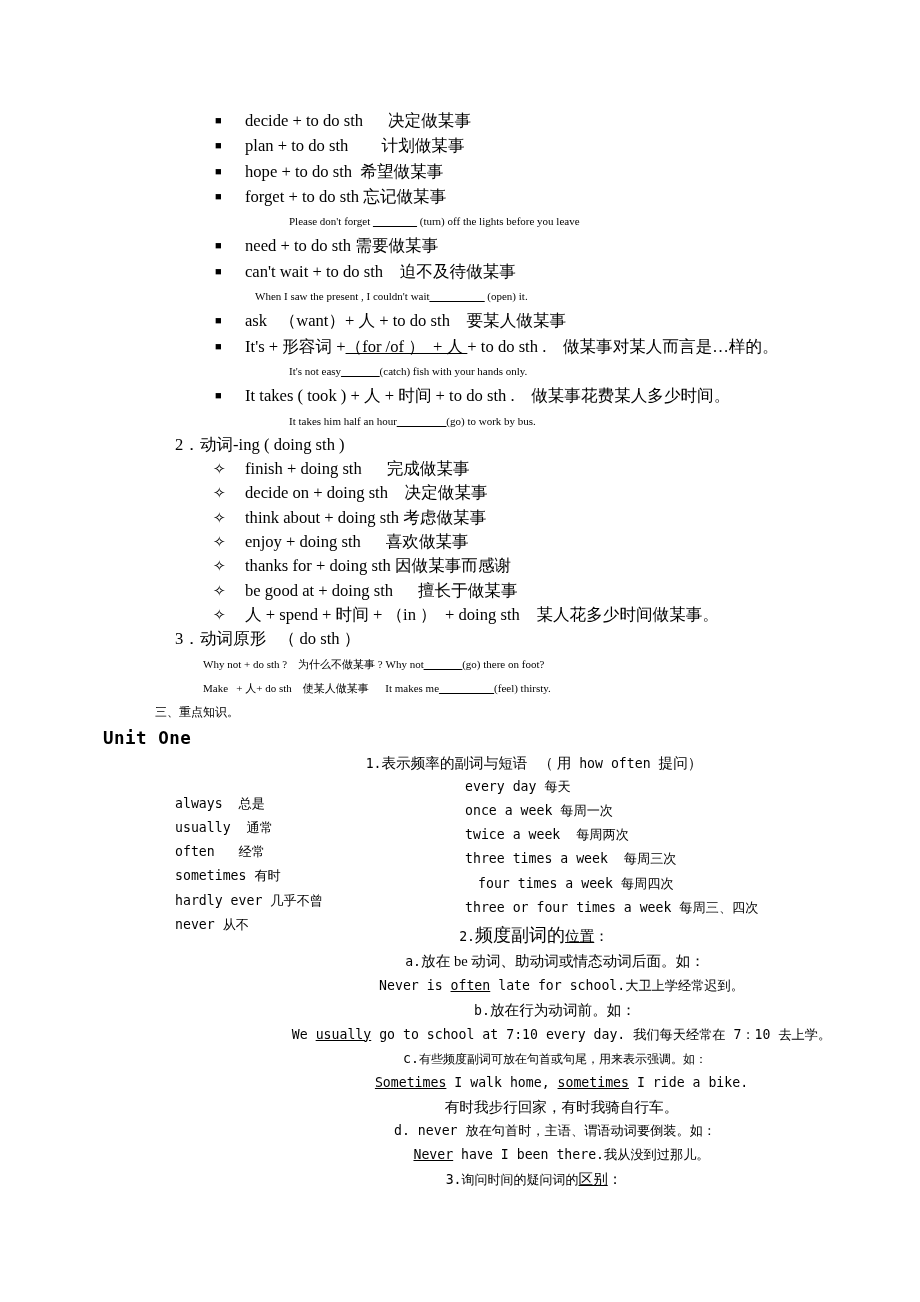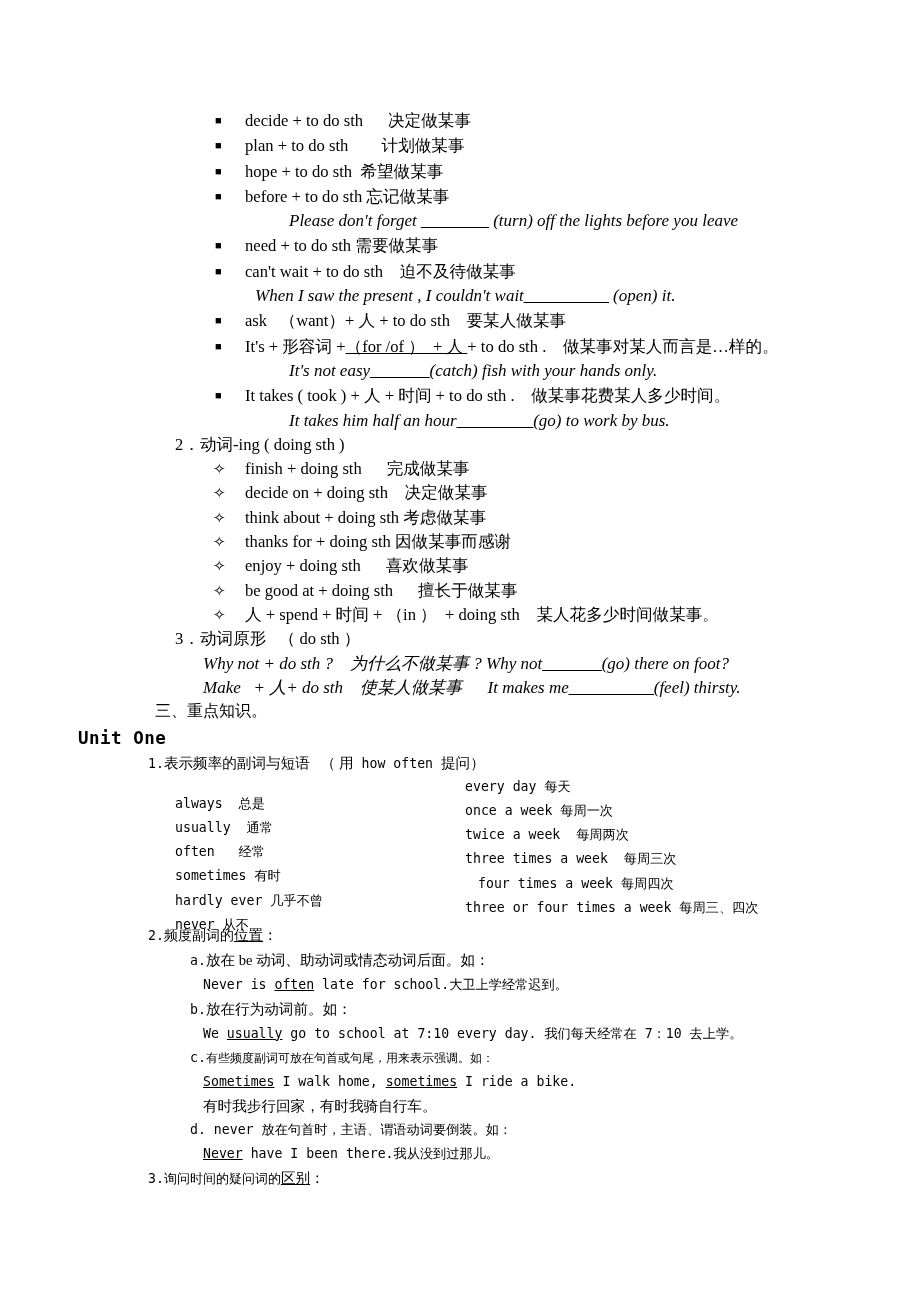--- a/index.html
+++ b/index.html
@@ -44,56 +44,55 @@
     font-size: 16.6px;
     white-space: nowrap;
   }
   .dia-row .mk {
     display: inline-block;
     width: 32px;
     font-size: 15px;
   }
   .ex-row {
     line-height: 24.3px;
-    font-size: 17px;
-    white-space: nowrap;
-    font-style: italic;
+    font-size: 11px;
+    white-space: nowrap;
   }
   .num-row {
     line-height: 24.3px;
     font-size: 16.6px;
     white-space: nowrap;
   }
   u.blank {
     text-decoration: underline;
     text-decoration-thickness: 1px;
   }
   u.ul { text-decoration: underline; }
 
   .sec-head {
-    font-size: 16px;
+    font-size: 12px;
     line-height: 25px;
     padding-left: 110px;
     white-space: nowrap;
-    font-family: Liberation Mono, monospace;
   }
   .unit-title {
     font-family: "DejaVu Sans Mono", "Liberation Mono", monospace;
     font-weight: bold;
     font-size: 17.5px;
     line-height: 26px;
-    padding-left: 78px;
+    padding-left: 103px;
     letter-spacing: 0.5px;
     white-space: nowrap;
   }
   .mini-row {
     font-family: "DejaVu Sans Mono", "Liberation Mono", monospace;
     font-size: 13.2px;
     line-height: 24px;
     white-space: nowrap;
+    text-align: center;
   }
   .freq-table {
     position: relative;
     margin-top: 2px;
   }
   .freq-line {
     position: relative;
     height: 24.1px;
   }
   .freq-left {
@@ -130,21 +129,21 @@
 
     <div class="bullet-row serif">
       <span class="mk">■</span><span>plan + to do sth</span><span>  </span><span>计划做某事</span>
     </div>
 
     <div class="bullet-row serif">
       <span class="mk">■</span><span>hope + to do sth</span><span> </span><span>希望做某事</span>
     </div>
 
     <div class="bullet-row serif">
-      <span class="mk">■</span><span>before + to do sth</span><span> </span><span>忘记做某事</span>
+      <span class="mk">■</span><span>forget + to do sth</span><span> </span><span>忘记做某事</span>
     </div>
 
     <div class="ex-row serif" style="padding-left:289px">
       <span>Please don't forget </span><u class="blank">________</u><span> (turn) off the lights before you leave</span>
     </div>
 
     <div class="bullet-row serif">
       <span class="mk">■</span><span>need + to do sth</span><span> </span><span>需要做某事</span>
     </div>
 
@@ -188,25 +187,25 @@
 
     <div class="dia-row serif">
       <span class="mk">✧</span><span>decide on + doing sth</span><span>  </span><span>决定做某事</span>
     </div>
 
     <div class="dia-row serif">
       <span class="mk">✧</span><span>think about + doing sth</span><span> </span><span>考虑做某事</span>
     </div>
 
     <div class="dia-row serif">
+      <span class="mk">✧</span><span>enjoy + doing sth</span><span>  </span><span>喜欢做某事</span>
+    </div>
+
+    <div class="dia-row serif">
       <span class="mk">✧</span><span>thanks for + doing sth</span><span> </span><span>因做某事而感谢</span>
-    </div>
-
-    <div class="dia-row serif">
-      <span class="mk">✧</span><span>enjoy + doing sth</span><span>  </span><span>喜欢做某事</span>
     </div>
 
     <div class="dia-row serif">
       <span class="mk">✧</span><span>be good at + doing sth</span><span>  </span><span>擅长于做某事</span>
     </div>
 
     <div class="dia-row serif">
       <span class="mk">✧</span><span>人 + spend + 时间 + （in ） + doing sth  某人花多少时间做某事。</span>
     </div>
 
@@ -255,21 +254,21 @@
       <span class="freq-left">hardly ever 几乎不曾</span>
       <span class="freq-right ind">four times a week 每周四次</span>
     </div>
     <div class="freq-line">
       <span class="freq-left">never 从不</span>
       <span class="freq-right">three or four times a week 每周三、四次</span>
     </div>
   </div>
 
   <div class="mini-row" style="padding-left:148px">
-    <span>2.</span><span style="font-family:'Liberation Serif',serif;font-size:14px">频度副词的</span><u class="ul" style="font-family:'Liberation Serif',serif;font-size:14.6px">位置</u><span style="font-family:'Liberation Serif',serif;font-size:14.6px">：</span>
+    <span>2.</span><span style="font-family:'Liberation Serif',serif;font-size:18px">频度副词的</span><u class="ul" style="font-family:'Liberation Serif',serif;font-size:14.6px">位置</u><span style="font-family:'Liberation Serif',serif;font-size:14.6px">：</span>
   </div>
 
   <div class="mini-row" style="padding-left:190px">
     <span>a.</span><span style="font-family:'Liberation Serif',serif;font-size:14.6px">放在 be 动词、助动词或情态动词后面。如：</span>
   </div>
   <div class="mini-row" style="padding-left:203px">
     <span>Never is </span><u class="ul">often</u><span> late for school.大卫上学经常迟到。</span>
   </div>
 
   <div class="mini-row" style="padding-left:190px">

